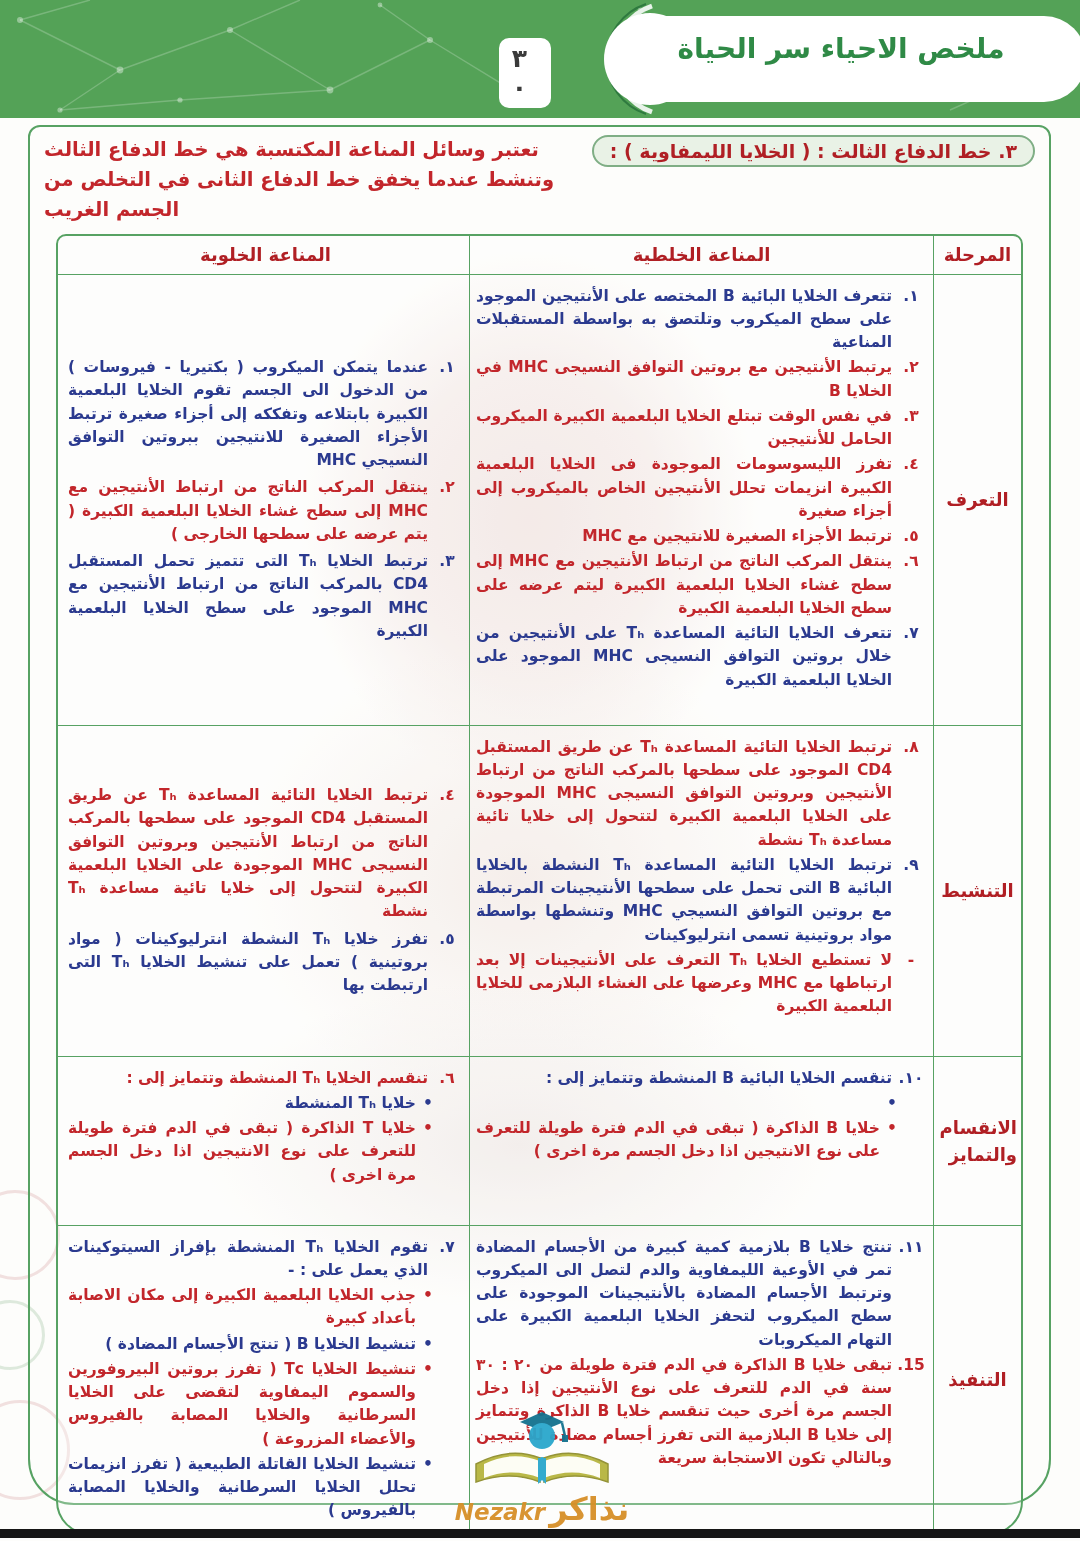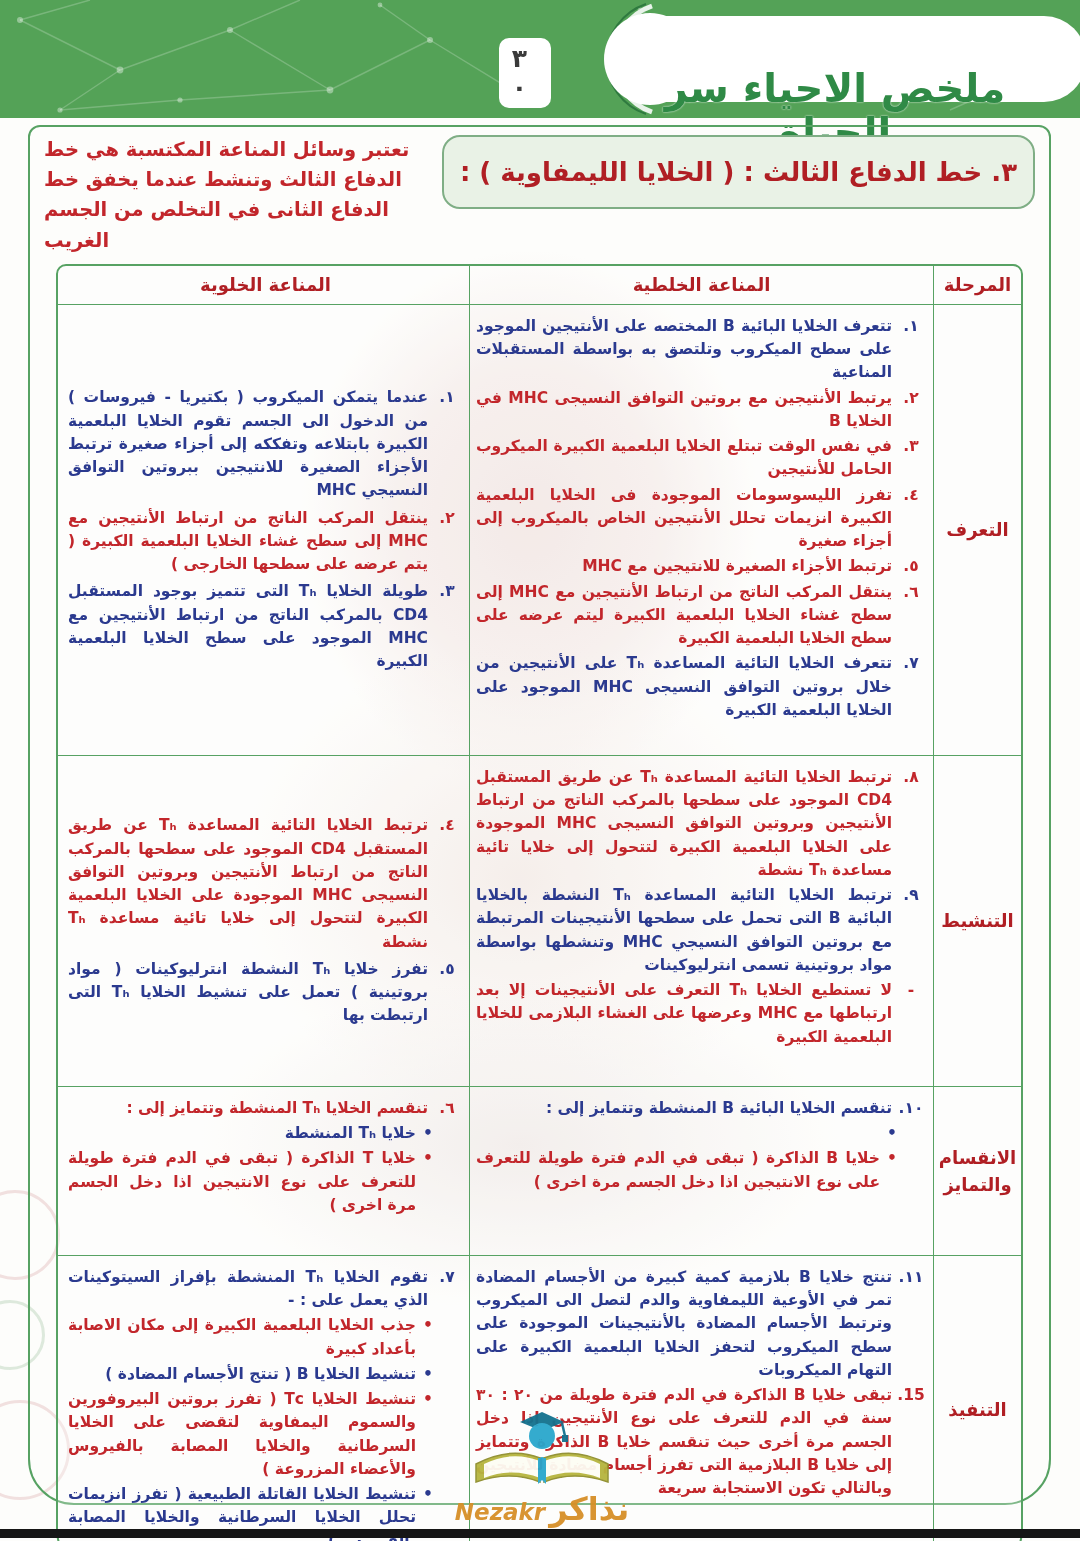--- a/index.html
+++ b/index.html
@@ -5,53 +5,53 @@
   :root{
     --grn:#57a263; --banner:#54a257; --titleg:#2f8a46;
     --red:#c2262b; --blue:#2b3a8f; --hred:#b01f24; --orange:#d78f28;
   }
   *{margin:0;padding:0;box-sizing:border-box}
   body{background:#e8e8e8;font-family:"DejaVu Sans",sans-serif;}
   .page{position:relative;width:1080px;height:1541px;background:#fdfdfb;overflow:hidden;
         direction:rtl;font-weight:bold;margin:0 auto;}
   
   .banner{position:absolute;top:0;left:0;width:1080px;height:118px;}
-  .title{position:absolute;top:34px;right:12px;width:466px;text-align:center;
-         font-size:40px;line-height:1.1;color:var(--titleg);
-         text-shadow:0 0 2px #ffffff;margin-top:32px;}
+  .title{position:absolute;top:34px;right:6px;width:466px;text-align:center;
+         font-size:28px;line-height:1.1;color:var(--titleg);
+         text-shadow:0 0 2px #ffffff;}
   .pagenum{position:absolute;top:42px;left:505px;width:40px;height:62px;
            writing-mode:vertical-lr;text-orientation:upright;
            font-size:25px;color:#3a3a3a;text-align:center;letter-spacing:2px;}
   
   .wm{position:absolute;border-radius:50%;pointer-events:none;}
   .wm1{top:250px;right:320px;width:460px;height:540px;
        background:radial-gradient(closest-side,#f0e3e0 0%,#f4ebe8 55%,rgba(255,255,255,0) 100%);}
   .wm2{top:640px;right:280px;width:560px;height:480px;
        background:radial-gradient(closest-side,#f2e9e4 0%,rgba(255,255,255,0) 100%);}
   .wm3{top:980px;right:240px;width:640px;height:330px;
        background:radial-gradient(closest-side,#efe9e6 0%,rgba(255,255,255,0) 100%);}
   .ring{position:absolute;border-radius:50%;border:3px solid rgba(214,158,158,.30);}
   .ring.g{border-color:rgba(150,190,150,.30);}
   
   .frame{position:absolute;top:125px;right:29px;left:28px;height:1380px;
          border:2px solid var(--grn);border-radius:12px 12px 46px 46px;}
   .heading{display:flex;gap:10px;align-items:flex-start;padding:8px 14px 2px 14px;}
   .pill{flex:0 0 auto;white-space:nowrap;background:#e9f2e6;border:2px solid #7fae85;
-        border-radius:18px;padding:20px 16px;font-size:26px;color:var(--hred);}
+        border-radius:18px;padding:3px 16px;font-size:19px;color:var(--hred);}
   .htext{flex:1;font-size:19.5px;line-height:1.55;color:var(--red);text-align:left;}
   
   .tbl{margin:6px 26px 0 26px;border:2px solid var(--grn);
        border-radius:10px 10px 34px 34px;overflow:hidden;background:rgba(255,255,255,.25);}
   .trow{display:grid;grid-template-columns:88px 464px 407px;}
   .trow + .trow{border-top:1.6px solid var(--grn);}
   .cell{min-width:0;}
   .trow > .cell:not(:last-child){border-left:1.6px solid var(--grn);}
   .th{display:flex;align-items:center;justify-content:center;min-height:38px;
       font-size:18px;color:var(--hred);}
-  .stage{display:flex;align-items:center;justify-content:center;text-align:center;
+  .stage{display:flex;align-items:center;justify-content:center;text-align:right;
          padding:4px;font-size:18px;line-height:1.5;color:var(--hred);}
   .body{padding:8px 8px 8px 6px;font-size:15.5px;line-height:1.5;}
   .body.center{display:flex;flex-direction:column;justify-content:center;}
   .r0 .cell{min-height:450px}.r1 .cell{min-height:330px}
   .r2 .cell{min-height:168px}.r3 .cell{min-height:292px}
   .item{display:flex;gap:5px;margin:2px 0;}
   .item.ind{padding-right:26px;}
   .item[data-ink="red"]{color:var(--red);}
   .item[data-ink="blue"]{color:var(--blue);}
   .marker{flex:0 0 28px;text-align:center;}
@@ -169,21 +169,21 @@
           <div class="item" data-ink="blue">
               <span class="marker">١.</span>
               <span class="txt">عندما يتمكن الميكروب ( بكتيريا - فيروسات ) من الدخول الى الجسم تقوم الخلايا البلعمية الكبيرة بابتلاعه وتفككه إلى أجزاء صغيرة ترتبط الأجزاء الصغيرة للانتيجين ببروتين التوافق النسيجي MHC</span>
             </div>
           <div class="item" data-ink="red">
               <span class="marker">٢.</span>
               <span class="txt">ينتقل المركب الناتج من ارتباط الأنتيجين مع MHC إلى سطح غشاء الخلايا البلعمية الكبيرة ( يتم عرضه على سطحها الخارجى )</span>
             </div>
           <div class="item" data-ink="blue">
               <span class="marker">٣.</span>
-              <span class="txt">طويلة الخلايا Tₕ التى تتميز بوجود المستقبل CD4 بالمركب الناتج من ارتباط الأنتيجين مع MHC الموجود على سطح الخلايا البلعمية الكبيرة</span>
+              <span class="txt">ترتبط الخلايا Tₕ التى تتميز تحمل المستقبل CD4 بالمركب الناتج من ارتباط الأنتيجين مع MHC الموجود على سطح الخلايا البلعمية الكبيرة</span>
             </div>
         </div>
       </div>
 
       <div class="trow r1">
         <div class="cell stage">التنشيط</div>
         <div class="cell body">
           <div class="item" data-ink="red">
               <span class="marker">٨.</span>
               <span class="txt">ترتبط الخلايا التائية المساعدة Tₕ عن طريق المستقبل CD4 الموجود على سطحها بالمركب الناتج من ارتباط الأنتيجين وبروتين التوافق النسيجى MHC الموجودة على الخلايا البلعمية الكبيرة لتتحول إلى خلايا تائية مساعدة Tₕ نشطة</span>

